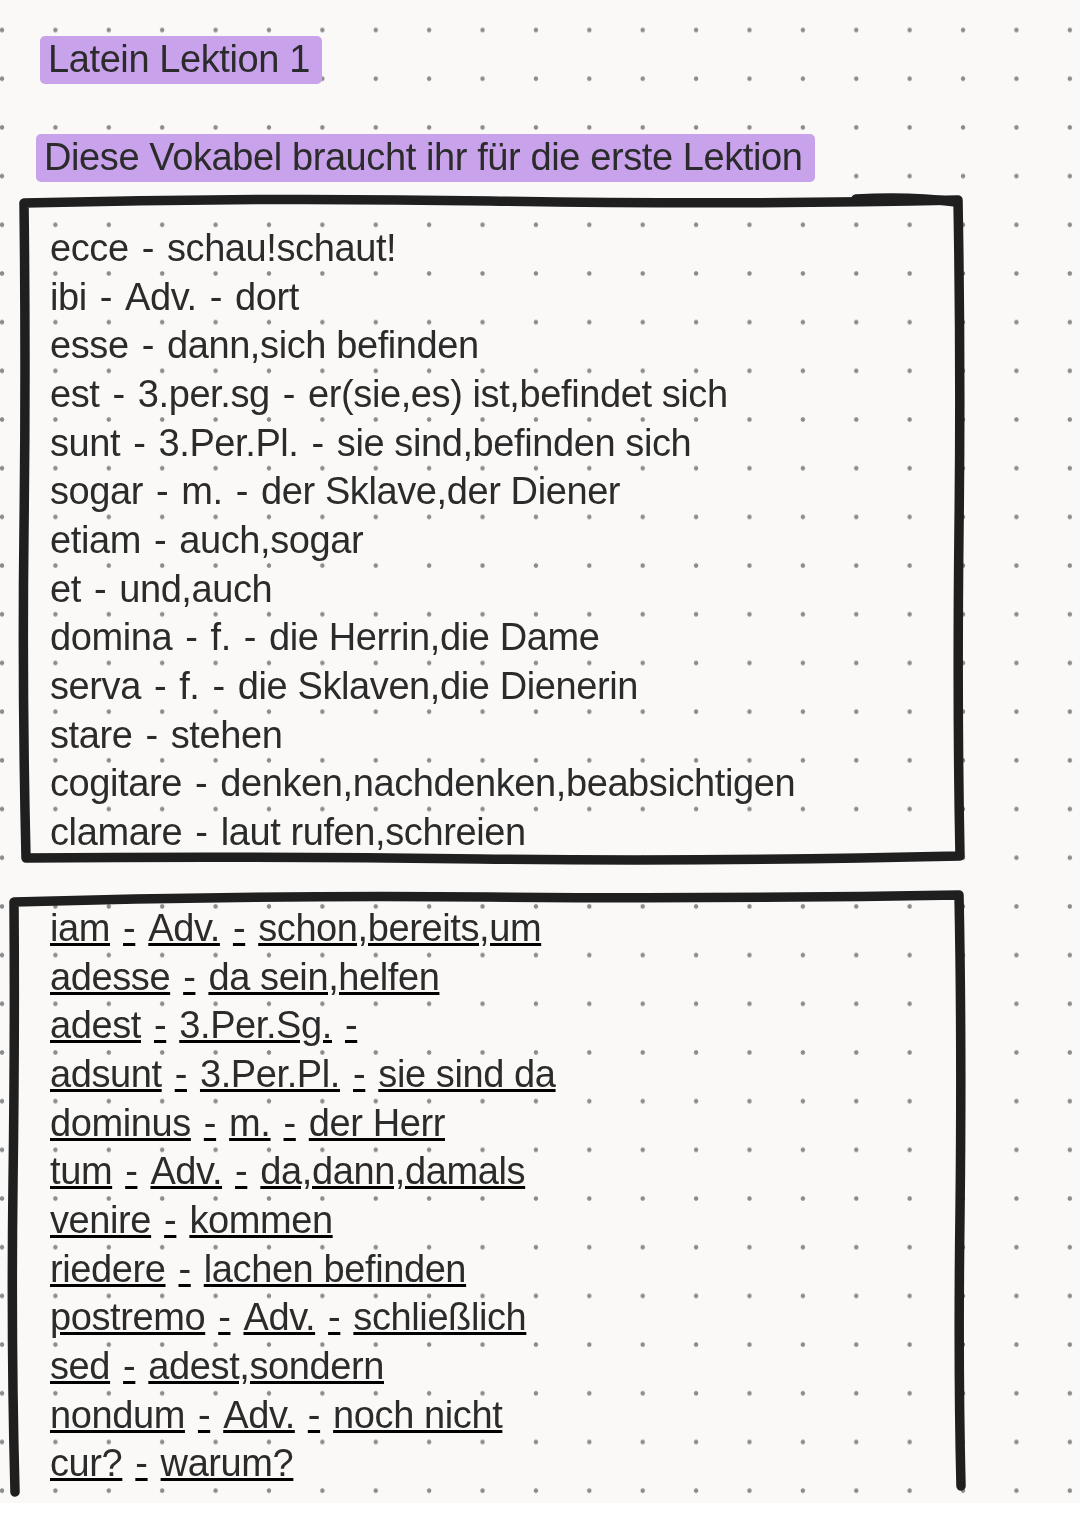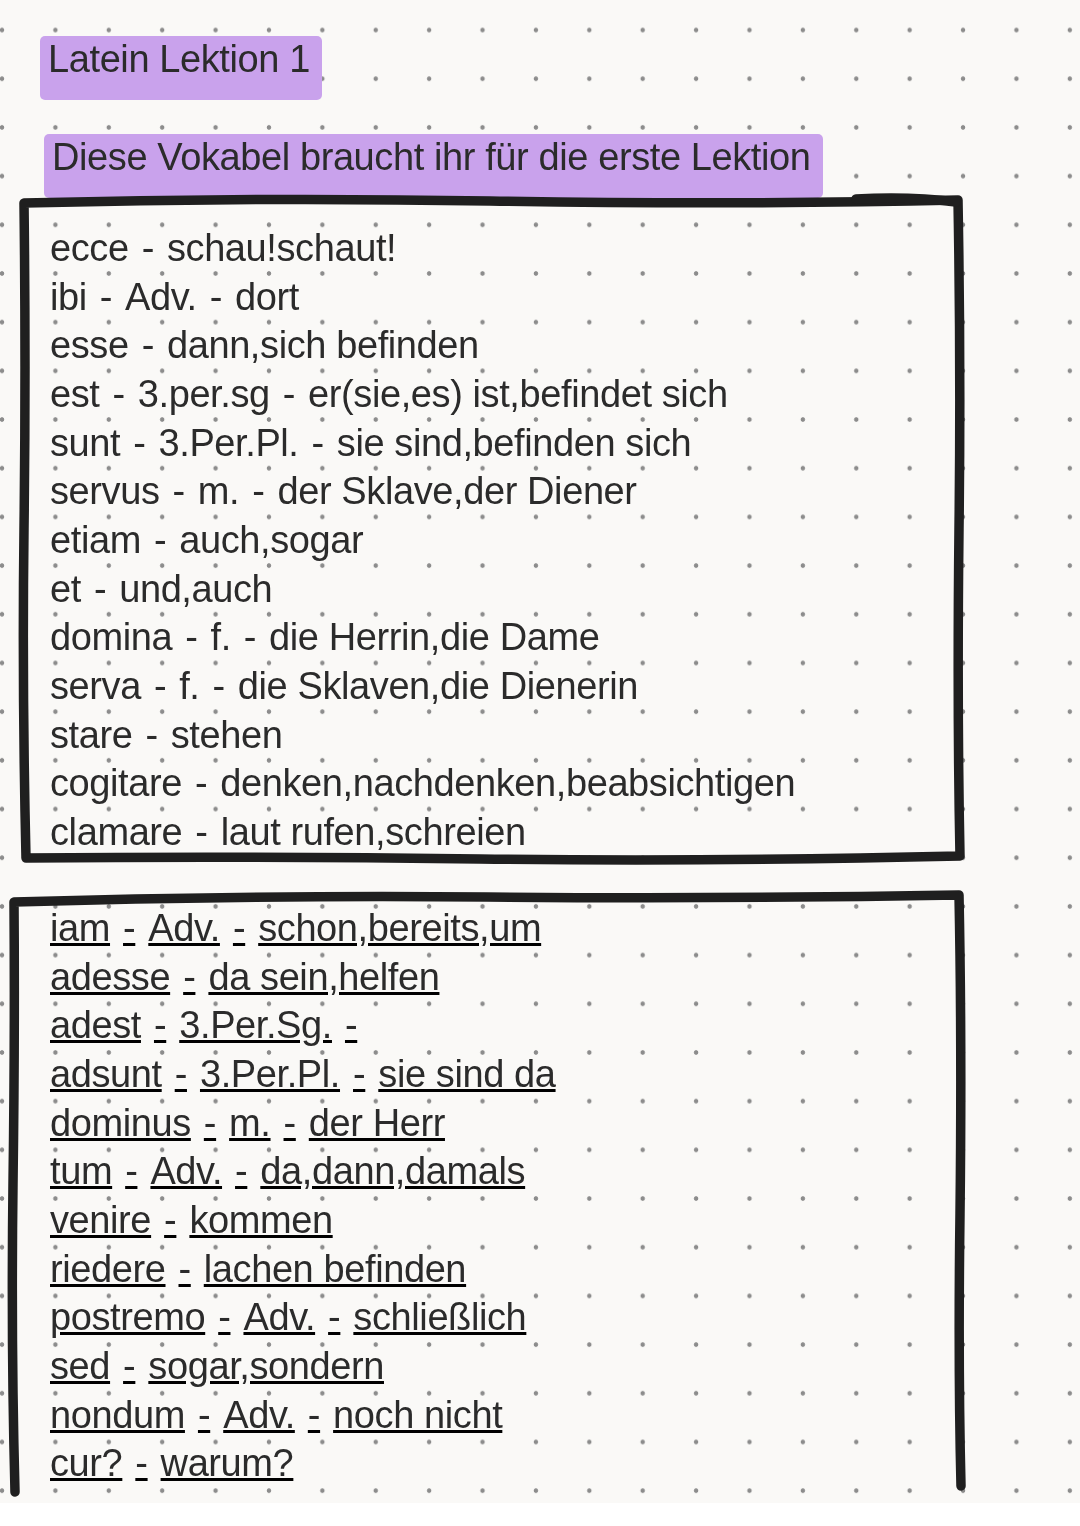--- a/index.html
+++ b/index.html
@@ -29,26 +29,26 @@
     background:#ffffff;
   }
   .highlight{
     position:absolute;
     display:inline-block;
     background:var(--highlight);
     color:var(--text);
     font-size:38px;
     line-height:42px;
     letter-spacing:-0.4px;
-    padding:2px 12px 20px 8px;
+    padding:2px 12px 4px 8px;
     border-radius:5px;
     white-space:pre;
   }
   .title-line{left:40px;top:36px;}
-  .subtitle-line{left:36px;top:134px;margin-left:8px;}
+  .subtitle-line{left:36px;top:134px;}
   .box-border{position:absolute;pointer-events:none;}
   .box1-border{left:10px;top:189px;width:962px;height:684px;}
   .box2-border{left:2px;top:884px;width:972px;height:642px;}
   .box-border path{
     fill:none;
     stroke:var(--ink);
     stroke-width:9.5;
     stroke-linecap:round;
     stroke-linejoin:round;
   }
@@ -125,21 +125,21 @@
 
   <div class="vocab-row">
     <span class="term">sunt</span>
     <span class="sep">-</span>
     <span class="grammar">3.Per.Pl.</span>
     <span class="sep">-</span>
     <span class="meaning">sie sind,befinden sich</span>
   </div>
 
   <div class="vocab-row">
-    <span class="term">servus</span>
+    <span class="term">sogar</span>
     <span class="sep">-</span>
     <span class="grammar">m.</span>
     <span class="sep">-</span>
     <span class="meaning">der Sklave,der Diener</span>
   </div>
 
   <div class="vocab-row">
     <span class="term">etiam</span>
     <span class="sep">-</span>
     
@@ -276,21 +276,21 @@
     <span class="grammar">Adv.</span>
     <span class="sep">-</span>
     <span class="meaning">schließlich</span>
   </div>
 
   <div class="vocab-row">
     <span class="term">sed</span>
     <span class="sep">-</span>
     
     
-    <span class="meaning">sogar,sondern</span>
+    <span class="meaning">adest,sondern</span>
   </div>
 
   <div class="vocab-row">
     <span class="term">nondum</span>
     <span class="sep">-</span>
     <span class="grammar">Adv.</span>
     <span class="sep">-</span>
     <span class="meaning">noch nicht</span>
   </div>
 

